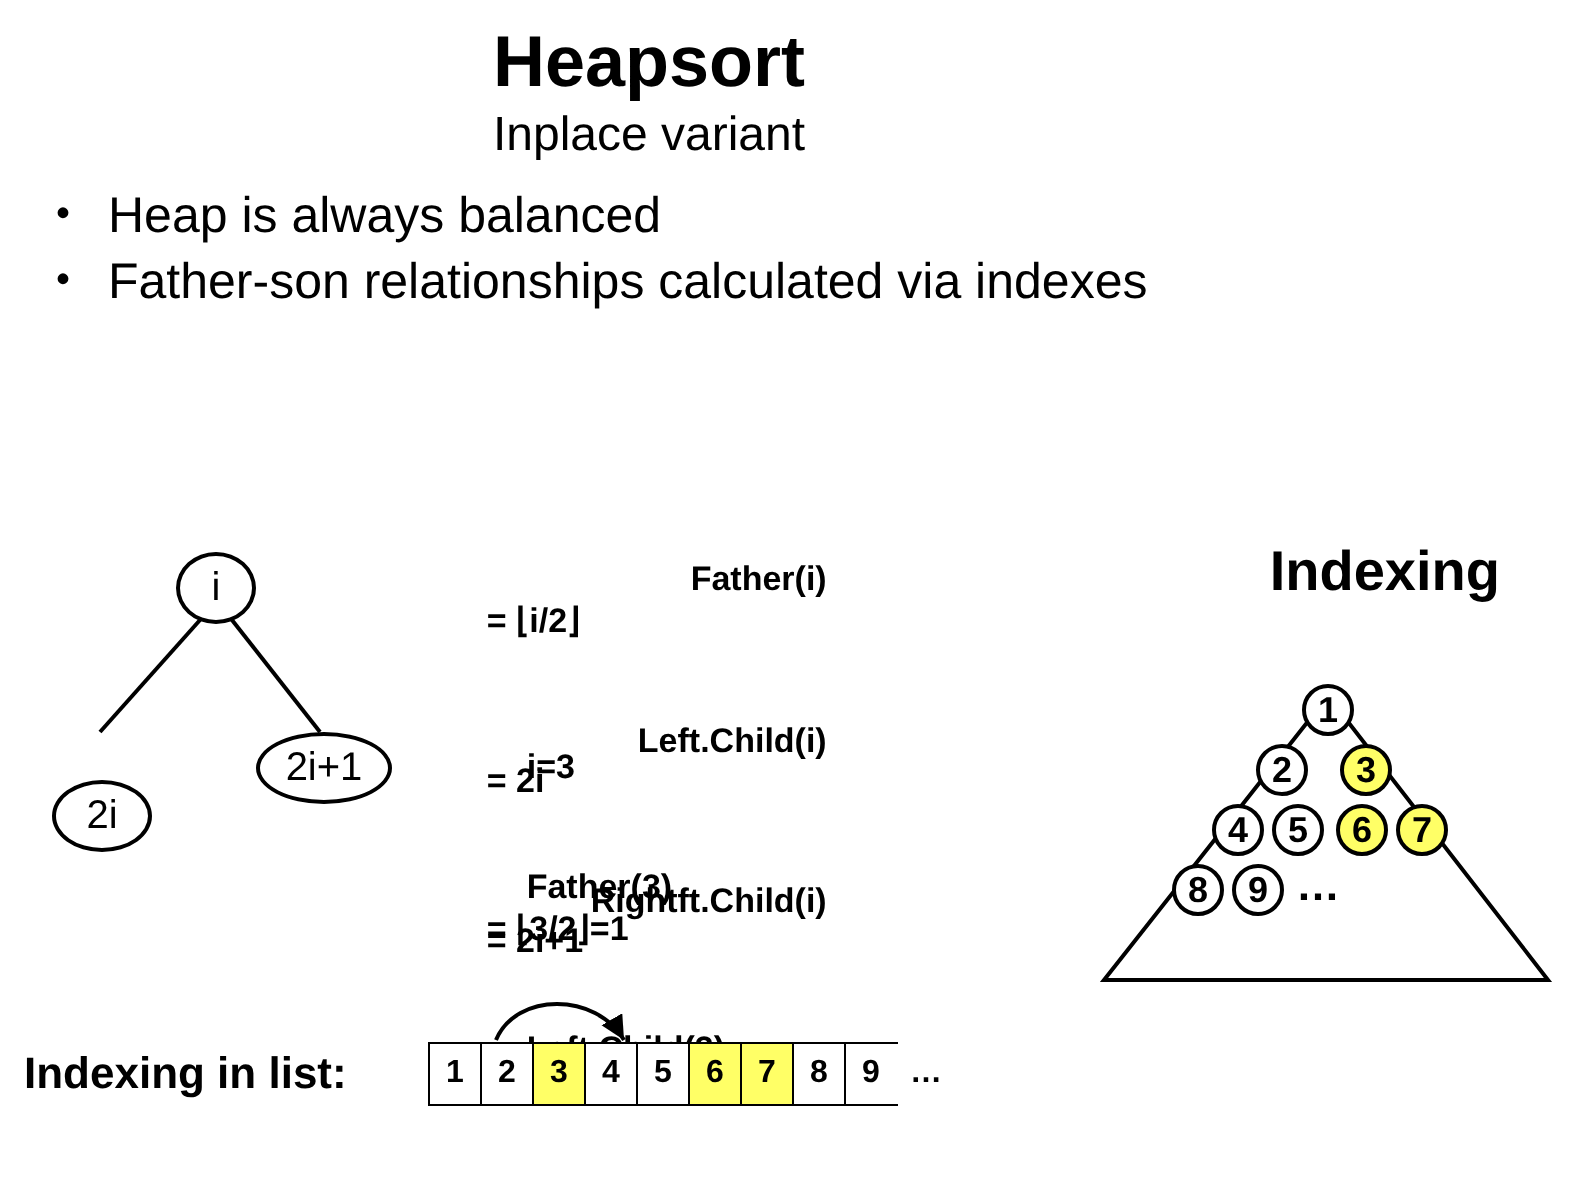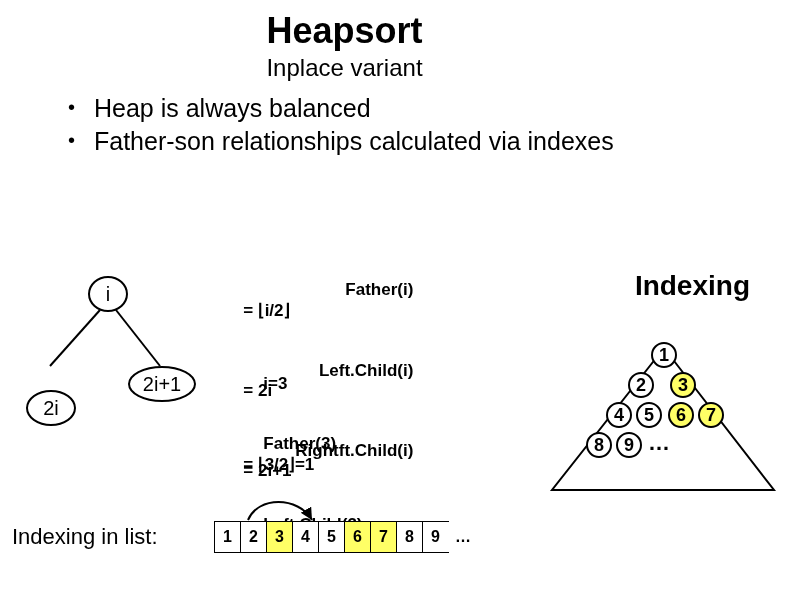--- a/index.html
+++ b/index.html
@@ -11,21 +11,20 @@
     height: 595px;
     position: relative;
     overflow: hidden;
   }
   .slide {
     position: relative;
     width: 649px;
     height: 595px;
     box-sizing: border-box;
     padding-top: 10px;
-    padding-left: 40px;
   }
   .title {
     text-align: center;
     font-size: 36px;
     font-weight: bold;
     margin: 0;
   }
   .subtitle {
     text-align: center;
     font-size: 24px;
@@ -134,21 +133,21 @@
     font-size: 22px;
     font-weight: bold;
   }
 
   
   .listlbl {
     position: absolute;
     top: 524px;
     left: 12px;
     font-size: 22px;
-    font-weight: normal;
+    font-weight: bold;
   }
   .listrow {
     position: absolute;
     top: 521px;
     left: 215px;
     display: flex;
     align-items: center;
   }
   .cell {
     width: 25px;

